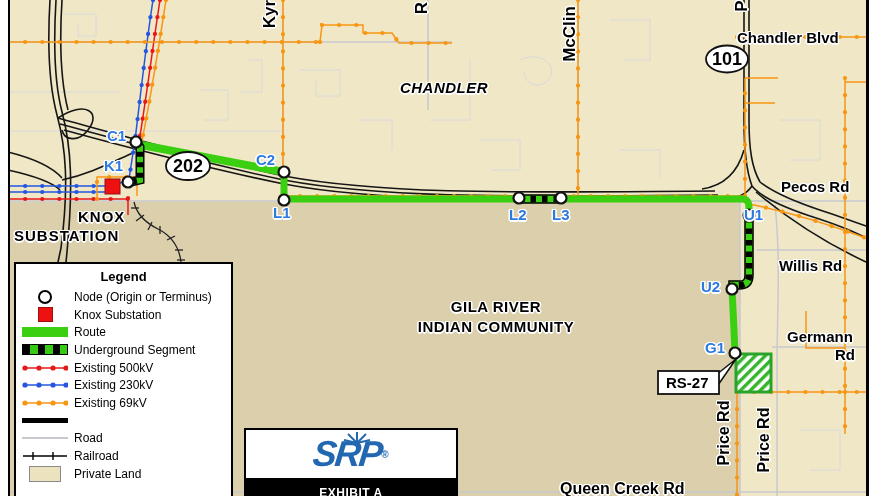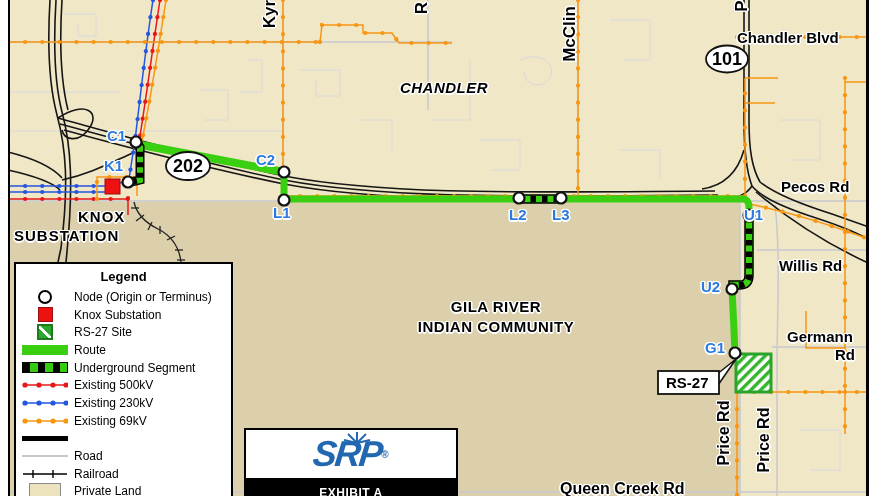--- a/index.html
+++ b/index.html
@@ -290,26 +290,20 @@
     <span class="lg-label">Node (Origin or Terminus)</span>
   </div>
   <div class="lg-row">
     <span class="lg-sw">
           <span class="sw-knox"></span>
         </span>
     <span class="lg-label">Knox Substation</span>
   </div>
   <div class="lg-row">
     <span class="lg-sw">
-          <span class="sw-rs27"></span>
-        </span>
-    <span class="lg-label">RS-27 Site</span>
-  </div>
-  <div class="lg-row">
-    <span class="lg-sw">
           <span class="sw-route"></span>
         </span>
     <span class="lg-label">Route</span>
   </div>
   <div class="lg-row">
     <span class="lg-sw">
           <span class="sw-under"></span>
         </span>
     <span class="lg-label">Underground Segment</span>
   </div>

